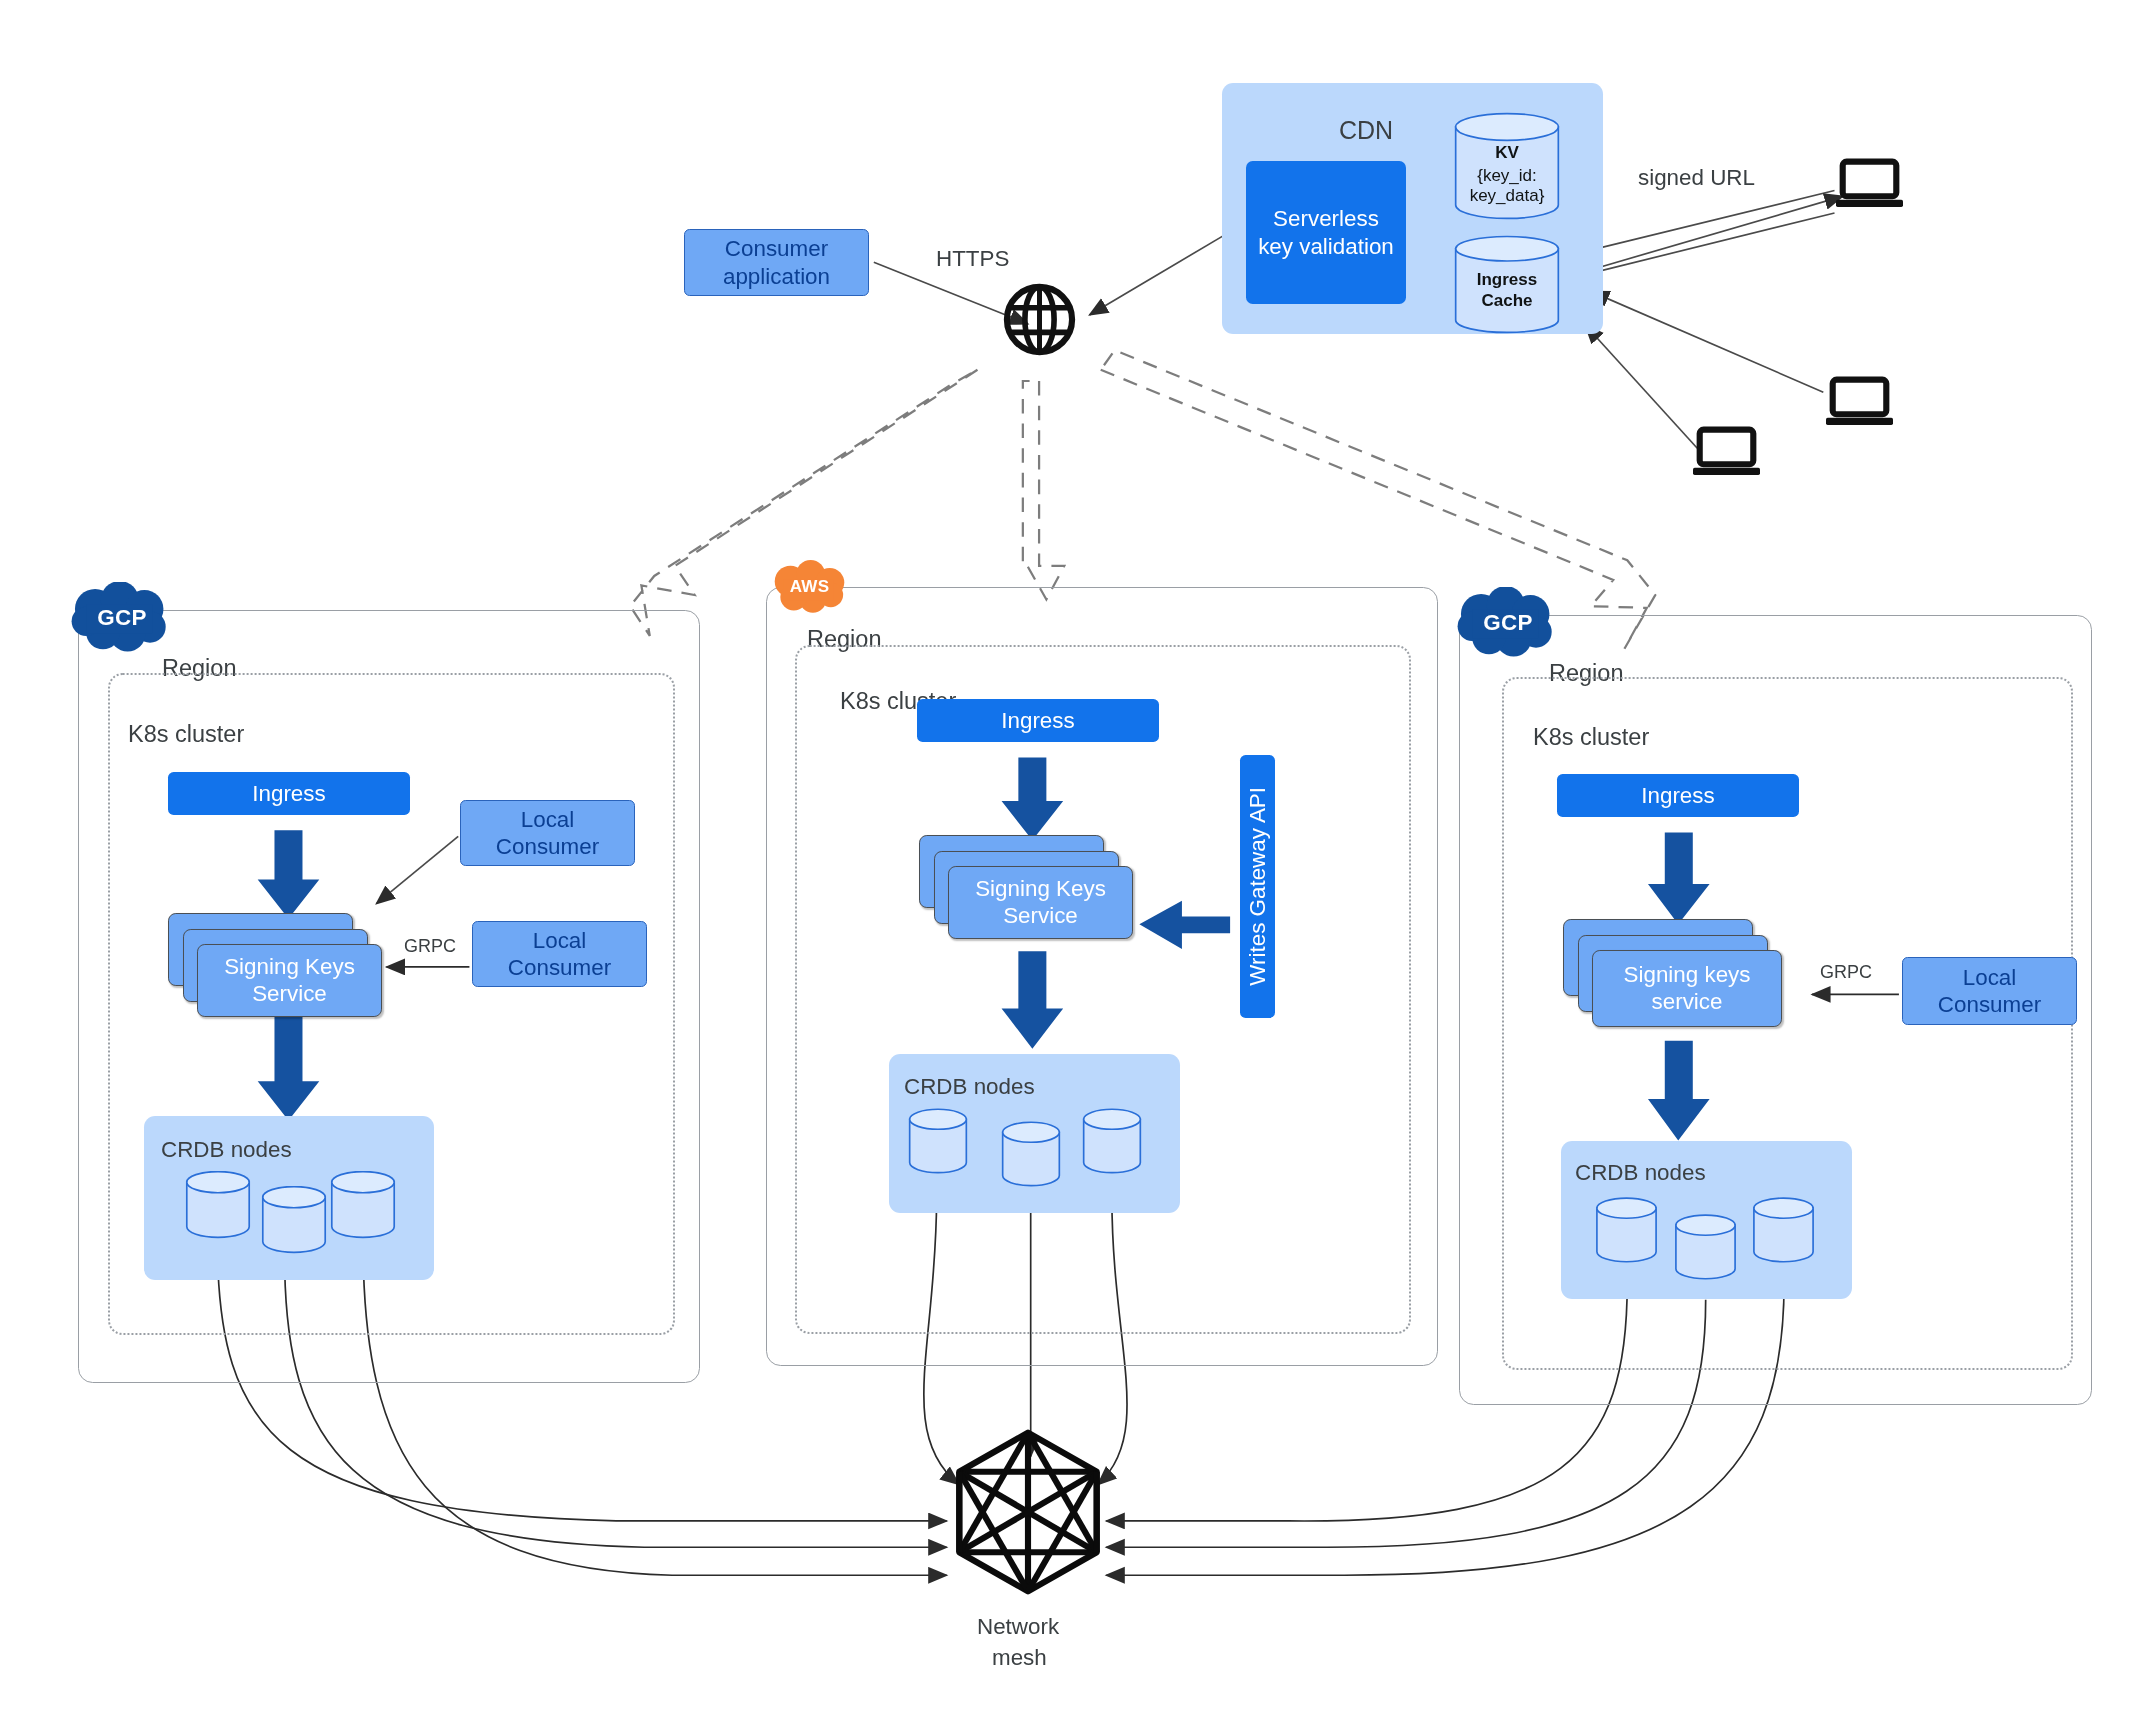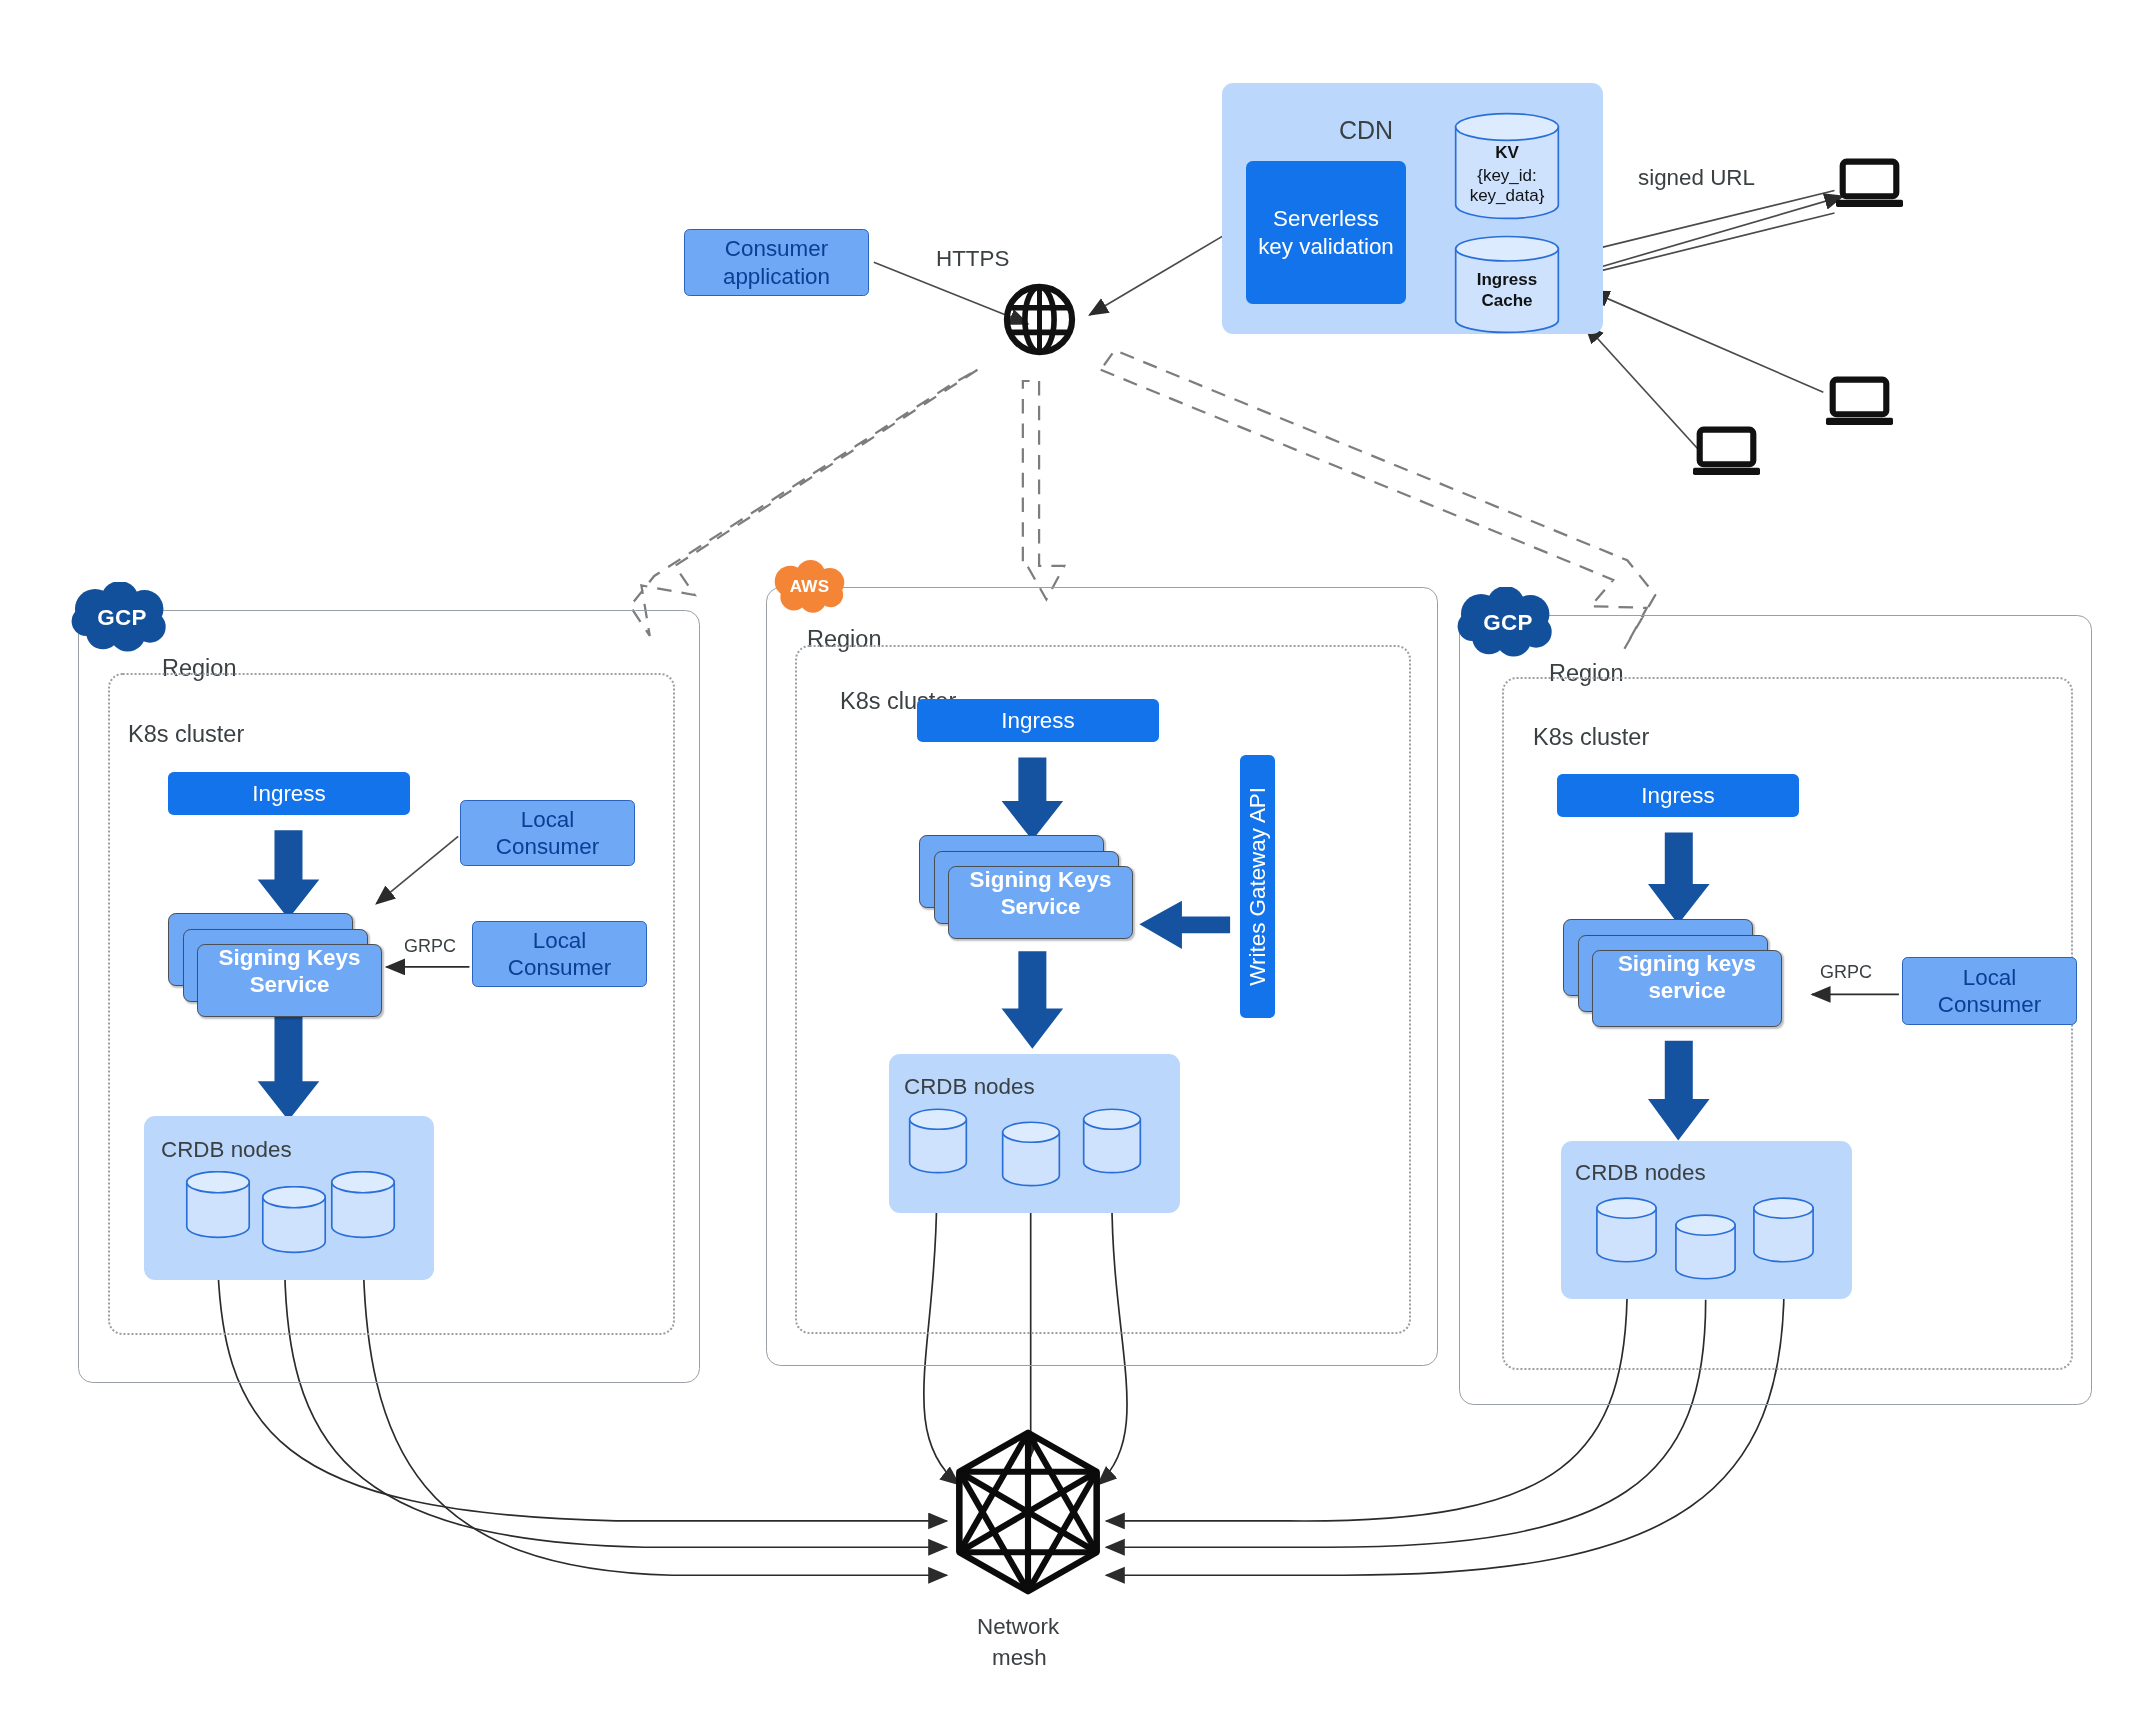--- a/index.html
+++ b/index.html
@@ -33,22 +33,22 @@
   
   .cyl{position:absolute;}
   .cyl .cy-txt{position:absolute;left:0;right:0;text-align:center;color:#101314;font-weight:bold;
                font-size:17px;line-height:1.18;}
   .cy-txt.reg{font-weight:normal;}
 
   
   .stack{position:absolute;}
   .stack .card{position:absolute;box-sizing:border-box;background:#6FA8F5;border:1.7px solid #4a4f54;
                border-radius:7.8px;box-shadow:1.7px 1.7px 1.7px rgba(0,0,0,.25);}
-  .stack .card.front{display:flex;align-items:center;color:#fff;
-                     text-align:center;font-size:22.4px;line-height:1.2;font-weight:bold;}
+  .stack .card.front{display:flex;align-items:center;justify-content:center;color:#fff;
+                     text-align:center;font-size:22.4px;line-height:1.2;}
 
   
   .vbox{position:absolute;background:#1273EB;border-radius:5.6px;display:flex;align-items:center;justify-content:center;}
   .vbox span{writing-mode:vertical-rl;transform:rotate(180deg);color:#fff;font-size:22.4px;white-space:nowrap;}
 
   .laptop{position:absolute;}
   .globe{position:absolute;}
   .mesh{position:absolute;}
 </style>
 </head>

